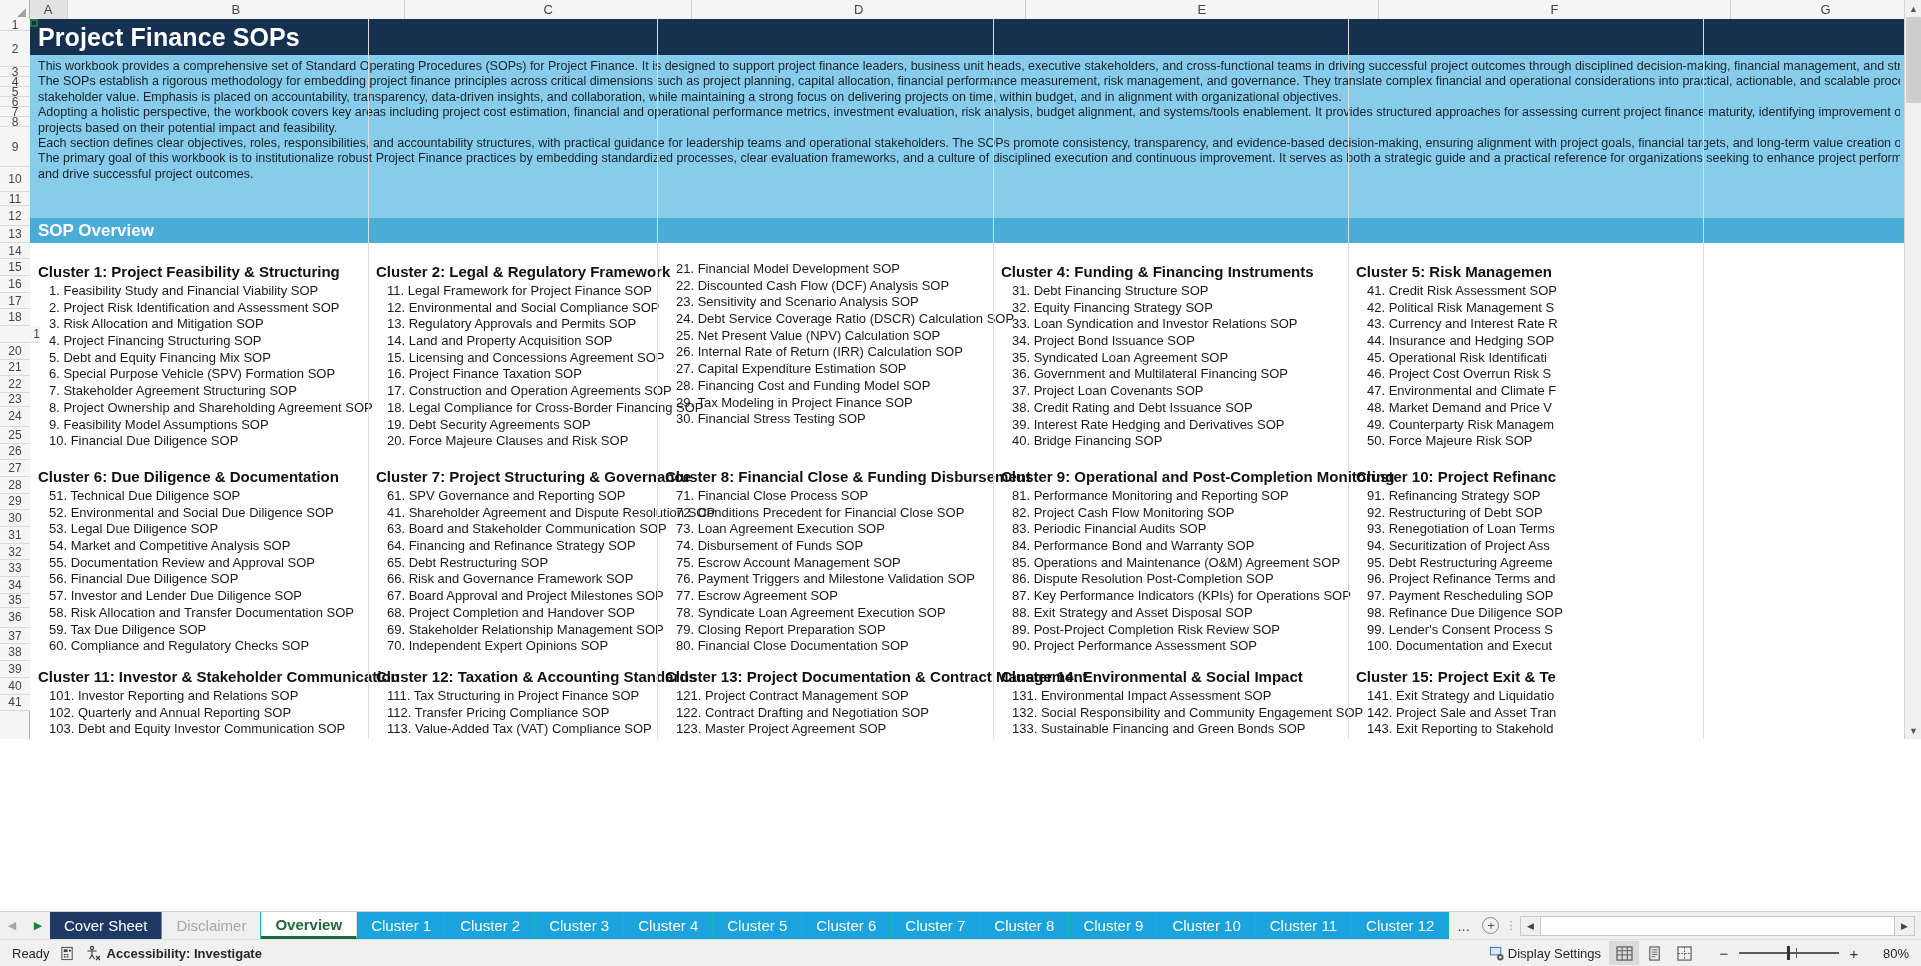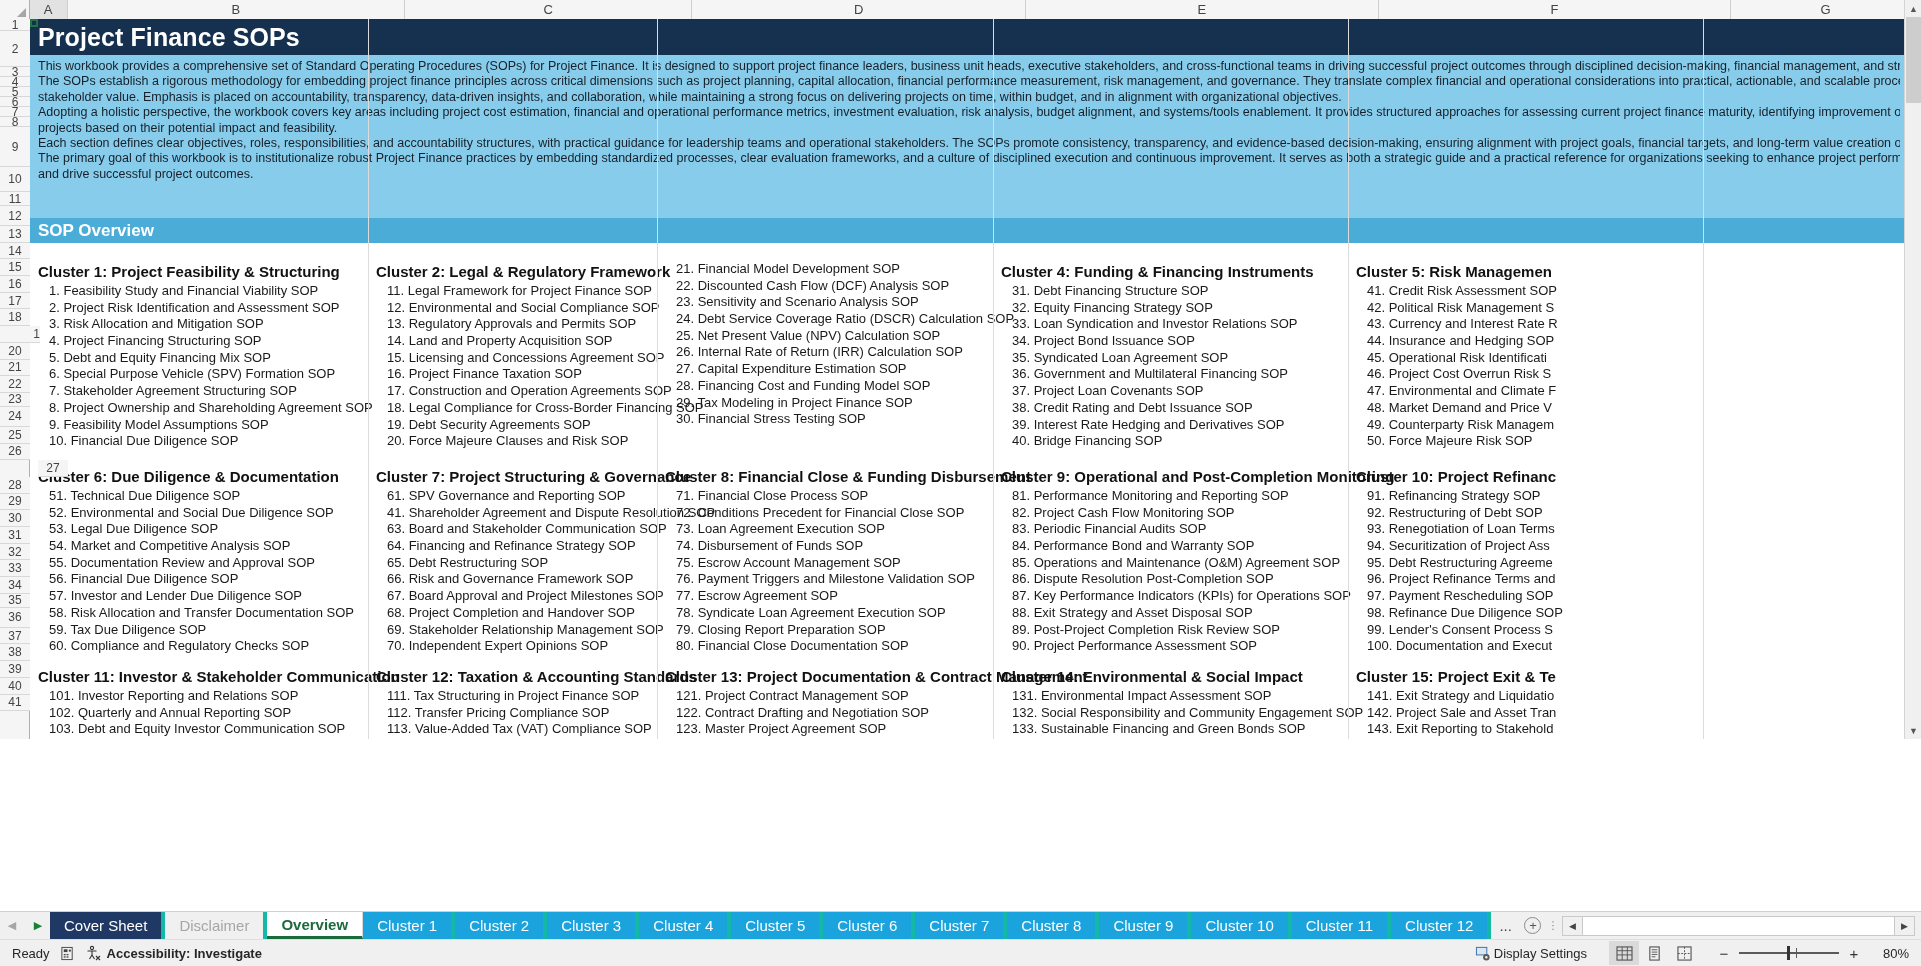--- a/index.html
+++ b/index.html
@@ -190,21 +190,21 @@
     font-size: 11px;
   }
   .nav-left { color: #a6a6a6; }
   .nav-right { color: #1a7f37; }
 
   .tabs { display: flex; align-items: stretch; }
   .tab {
     display: flex; align-items: center;
     padding: 0 14px;
     font-size: 15px;
-    border-right: 4px solid #14b8a6;
+    border-right: 1px solid #14b8a6;
     white-space: nowrap;
   }
   .tab.dark   { background: #1f3864; color: #ffffff; font-weight: normal; }
   .tab.gray   { background: #f0f0f0; color: #a6a6a6; }
   .tab.active {
     background: #ffffff; color: #1a6b3c; font-weight: bold;
     border-bottom: 3px solid #1a6b3c;
     border-right: 1px solid #d9d9d9;
   }
   .tab.blue   { background: #1aa3dd; color: #ffffff; }
@@ -254,21 +254,21 @@
     font-size: 13px; color: #262626;
   }
   .sb-left { display: flex; align-items: center; gap: 10px; padding-left: 12px; }
   .sb-item { display: flex; align-items: center; gap: 6px; white-space: nowrap; }
   .sb-right { margin-left: auto; display: flex; align-items: center; gap: 0; padding-right: 12px; }
   .sb-btn {
     width: 30px; height: 24px;
     display: flex; align-items: center; justify-content: center;
   }
   .sb-btn.on { background: #dadada; }
-  .display-settings { display: flex; align-items: center; gap: 2px; margin-right: 22px; }
+  .display-settings { display: flex; align-items: center; gap: 2px; margin-right: 8px; }
   .zoom-ctl { display: flex; align-items: center; gap: 0; margin-left: 14px; }
   .zoom-minus, .zoom-plus { width: 22px; text-align: center; font-size: 15px; color: #333; }
   .zoom-track {
     width: 108px; height: 24px; position: relative;
     display: flex; align-items: center;
   }
   .zoom-track::before {
     content: ""; position: absolute; left: 4px; right: 4px; top: 11px;
     height: 2px; background: #5a5a5a;
   }
@@ -321,21 +321,21 @@
       <div class="rowhead" style="height: 16.7px;">17</div>
       <div class="rowhead" style="height: 16.7px;">18</div>
       <div class="rowhead" style="height: 16.7px; padding-left: 40px;">19</div>
       <div class="rowhead" style="height: 16.7px;">20</div>
       <div class="rowhead" style="height: 16.7px;">21</div>
       <div class="rowhead" style="height: 16.7px;">22</div>
       <div class="rowhead" style="height: 14px;">23</div>
       <div class="rowhead" style="height: 20px;">24</div>
       <div class="rowhead" style="height: 16.7px;">25</div>
       <div class="rowhead" style="height: 16.7px;">26</div>
-      <div class="rowhead" style="height: 16.7px; margin-left: 38px;">27</div>
+      <div class="rowhead" style="height: 16.7px;">27</div>
       <div class="rowhead" style="height: 16.7px;">28</div>
       <div class="rowhead" style="height: 16.7px;">29</div>
       <div class="rowhead" style="height: 16.7px;">30</div>
       <div class="rowhead" style="height: 16.7px;">31</div>
       <div class="rowhead" style="height: 16.7px;">32</div>
       <div class="rowhead" style="height: 16.7px;">33</div>
       <div class="rowhead" style="height: 16.7px;">34</div>
       <div class="rowhead" style="height: 14px;">35</div>
       <div class="rowhead" style="height: 20px;">36</div>
       <div class="rowhead" style="height: 16.7px;">37</div>

